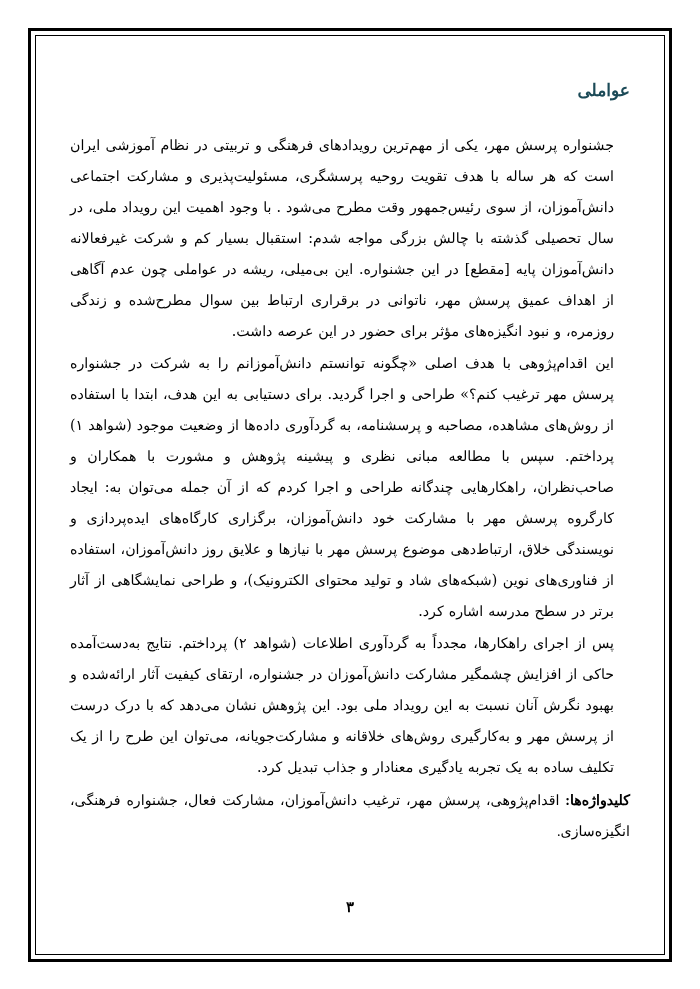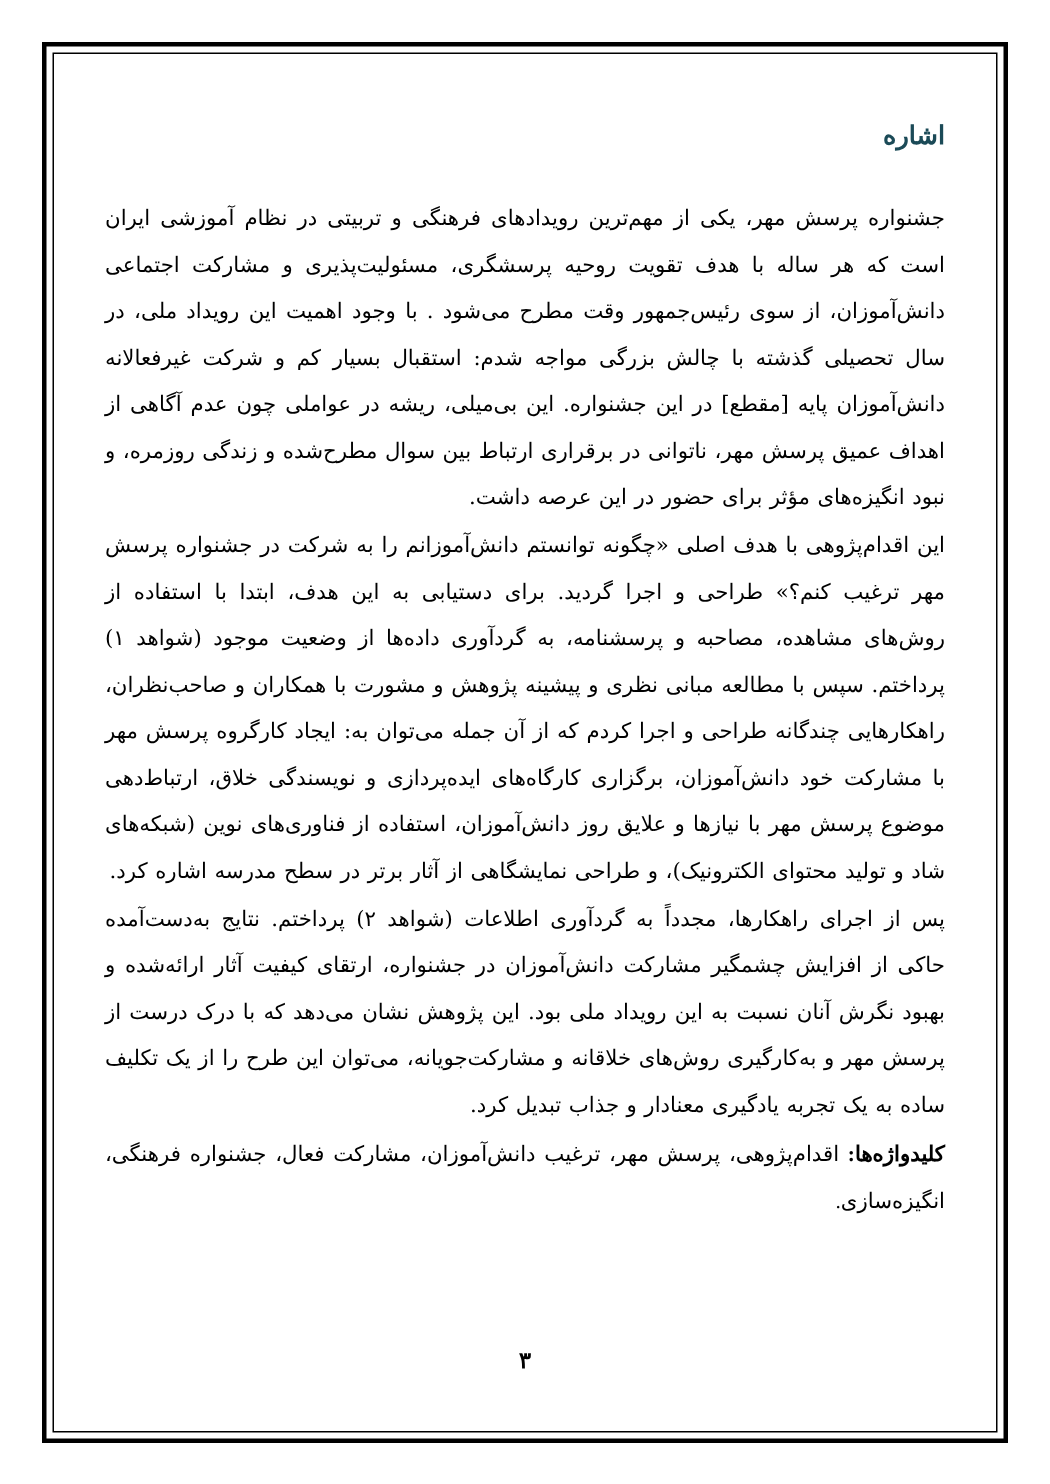--- a/index.html
+++ b/index.html
@@ -52,21 +52,21 @@
     color: #1b4a57;
     text-align: right;
     margin: 0 0 30px 0;
     letter-spacing: 0;
   }
 
   .body-paragraph {
     font-size: 14.2px;
     line-height: 31px;
     color: #000000;
-    margin: 0 0 1px 0;
+    margin: 0 16px 1px 0;
     text-align: justify;
     text-justify: inter-word;
     direction: rtl;
     word-spacing: 0.5px;
   }
 
   #keywords-line {
     font-size: 14.2px;
     line-height: 31px;
     color: #000000;
@@ -92,21 +92,21 @@
   }
 </style>
 </head>
 <body>
 
 <div id="page-frame-outer"></div>
 <div id="page-frame-inner"></div>
 
 <div id="content">
 
-  <h1 id="abstract-title">اشاره</h1>
+  <h1 id="abstract-title">عواملی</h1>
 
   <p class="body-paragraph">جشنواره پرسش مهر، یکی از مهم‌ترین رویدادهای فرهنگی و تربیتی در نظام آموزشی ایران است که هر ساله با هدف تقویت روحیه پرسشگری، مسئولیت‌پذیری و مشارکت اجتماعی دانش‌آموزان، از سوی رئیس‌جمهور وقت مطرح می‌شود . با وجود اهمیت این رویداد ملی، در سال تحصیلی گذشته با چالش بزرگی مواجه شدم: استقبال بسیار کم و شرکت غیرفعالانه دانش‌آموزان پایه [مقطع] در این جشنواره. این بی‌میلی، ریشه در عواملی چون عدم آگاهی از اهداف عمیق پرسش مهر، ناتوانی در برقراری ارتباط بین سوال مطرح‌شده و زندگی روزمره، و نبود انگیزه‌های مؤثر برای حضور در این عرصه داشت.</p>
 
   <p class="body-paragraph">این اقدام‌پژوهی با هدف اصلی «چگونه توانستم دانش‌آموزانم را به شرکت در جشنواره پرسش مهر ترغیب کنم؟» طراحی و اجرا گردید. برای دستیابی به این هدف، ابتدا با استفاده از روش‌های مشاهده، مصاحبه و پرسشنامه، به گردآوری داده‌ها از وضعیت موجود (شواهد ۱) پرداختم. سپس با مطالعه مبانی نظری و پیشینه پژوهش و مشورت با همکاران و صاحب‌نظران، راهکارهایی چندگانه طراحی و اجرا کردم که از آن جمله می‌توان به: ایجاد کارگروه پرسش مهر با مشارکت خود دانش‌آموزان، برگزاری کارگاه‌های ایده‌پردازی و نویسندگی خلاق، ارتباط‌دهی موضوع پرسش مهر با نیازها و علایق روز دانش‌آموزان، استفاده از فناوری‌های نوین (شبکه‌های شاد و تولید محتوای الکترونیک)، و طراحی نمایشگاهی از آثار برتر در سطح مدرسه اشاره کرد.</p>
 
   <p class="body-paragraph">پس از اجرای راهکارها، مجدداً به گردآوری اطلاعات (شواهد ۲) پرداختم. نتایج به‌دست‌آمده حاکی از افزایش چشمگیر مشارکت دانش‌آموزان در جشنواره، ارتقای کیفیت آثار ارائه‌شده و بهبود نگرش آنان نسبت به این رویداد ملی بود. این پژوهش نشان می‌دهد که با درک درست از پرسش مهر  و به‌کارگیری روش‌های خلاقانه و مشارکت‌جویانه، می‌توان این طرح را از یک تکلیف ساده به یک تجربه یادگیری معنادار و جذاب تبدیل کرد.</p>
 
   <p id="keywords-line">
     <span id="keywords-label">کلیدواژه‌ها:</span><span> اقدام‌پژوهی، پرسش مهر، ترغیب دانش‌آموزان، مشارکت فعال، جشنواره فرهنگی، انگیزه‌سازی.</span>
   </p>

